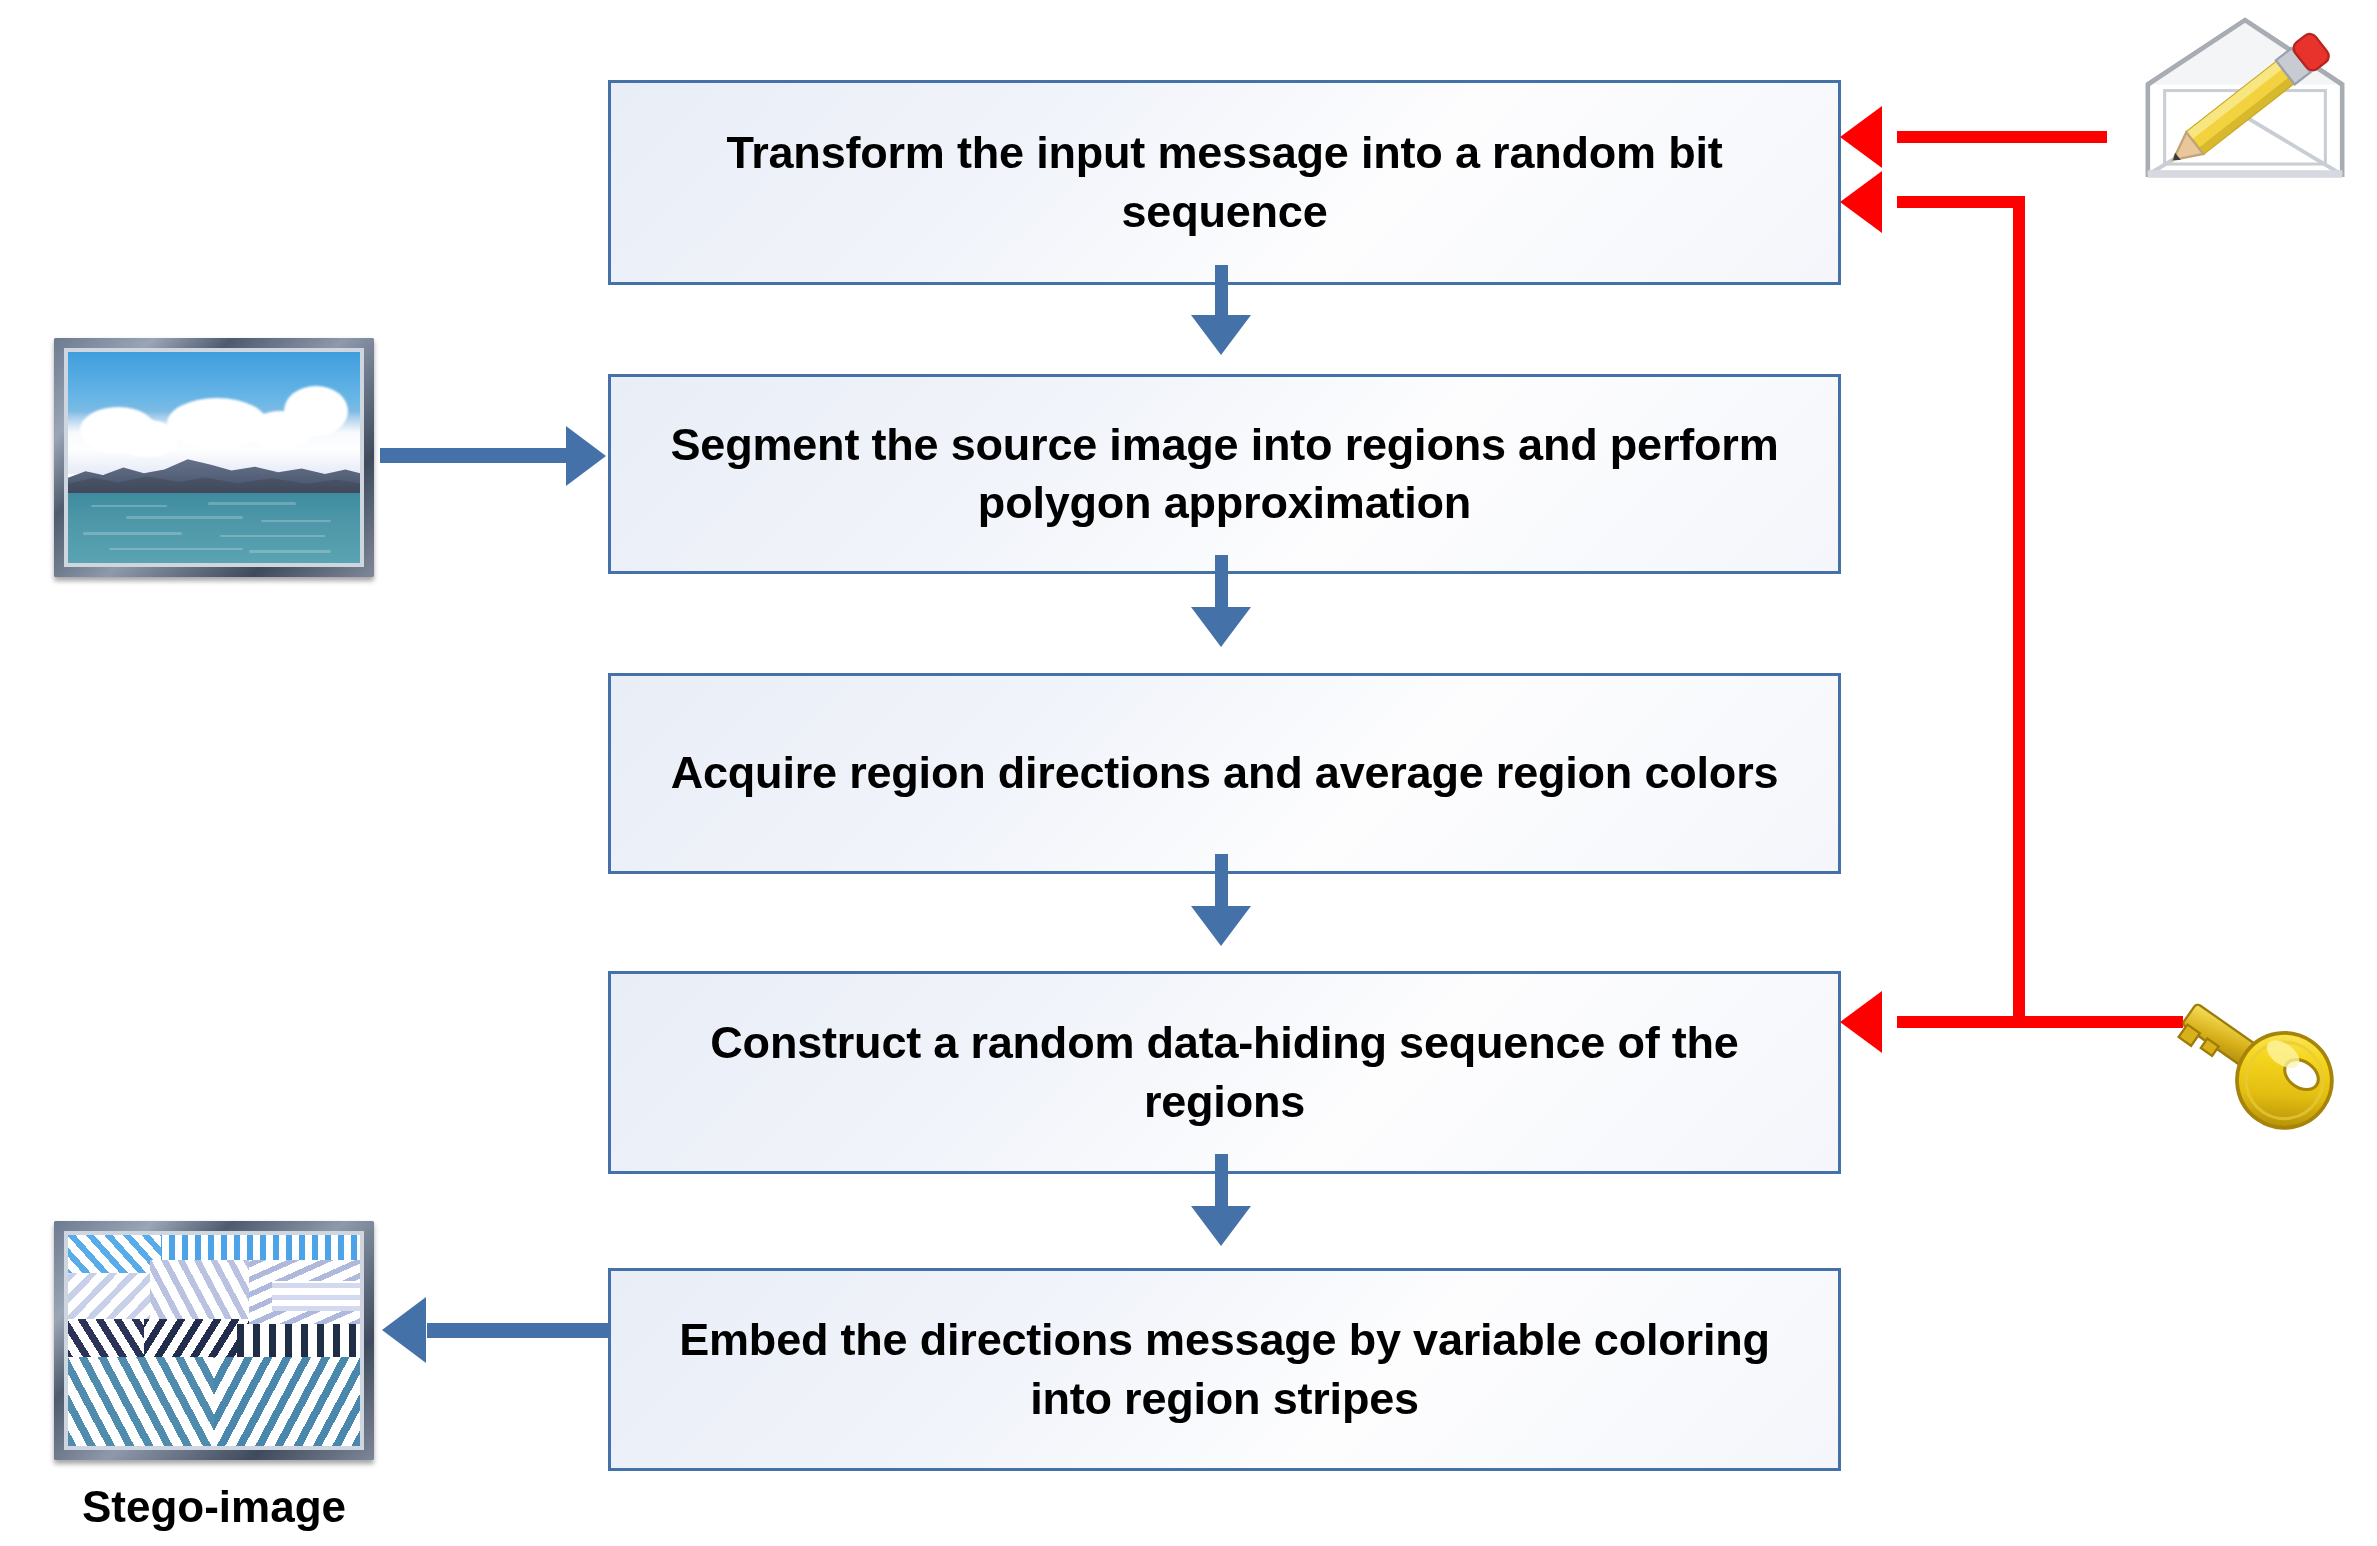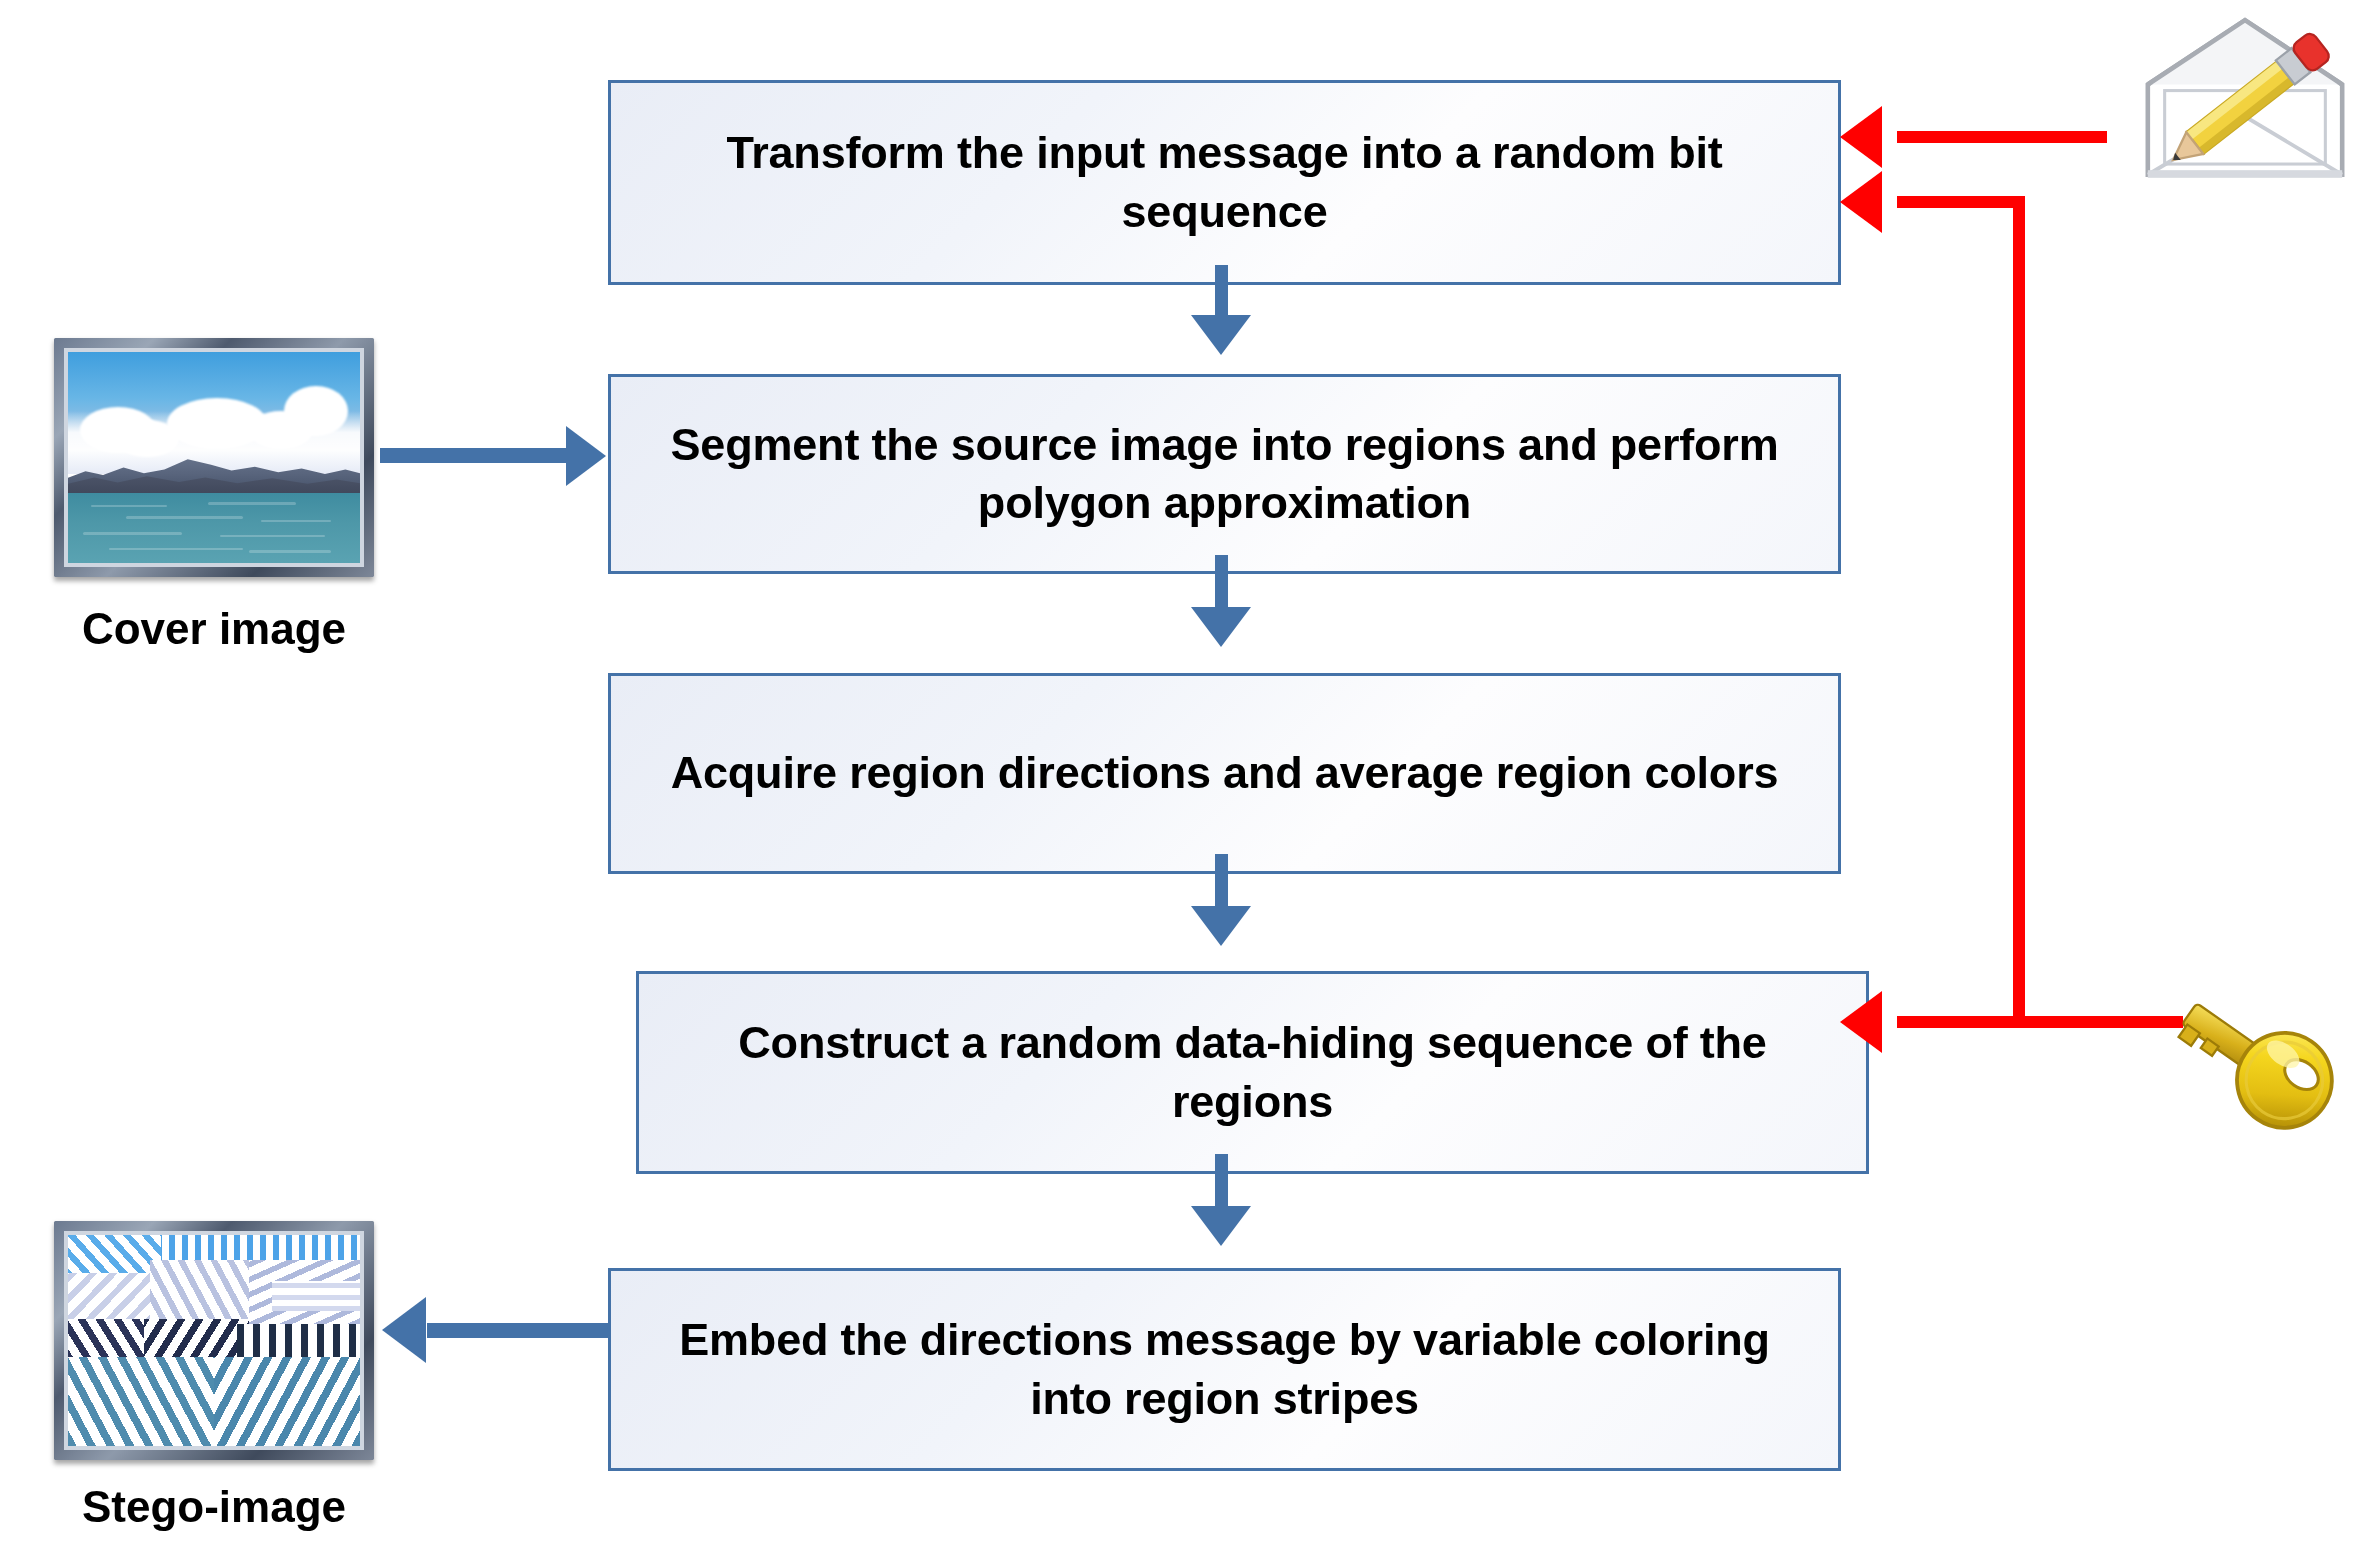--- a/index.html
+++ b/index.html
@@ -124,21 +124,21 @@
   </div>
 
   <div class="pbox" style="left:608px;top:354px;width:1233px;height:200px;">
     <div class="ptxt">Segment the source image into regions and perform polygon approximation</div>
   </div>
 
   <div class="pbox" style="left:608px;top:653px;width:1233px;height:201px;">
     <div class="ptxt">Acquire region directions and average region colors</div>
   </div>
 
-  <div class="pbox" style="left:636px;top:951px;width:1233px;height:203px;">
+  <div class="pbox" style="left:608px;top:951px;width:1233px;height:203px;">
     <div class="ptxt">Construct a random data-hiding sequence of the regions</div>
   </div>
 
   <div class="pbox" style="left:608px;top:1248px;width:1233px;height:203px;">
     <div class="ptxt">Embed the directions message by variable coloring into region stripes</div>
   </div>
 
   <div class="vline" style="left:1215px;top:265px;width:13px;height:56px;"></div>
   <div class="arrow-down" style="left:1191px;top:315px;"></div>
 
@@ -185,21 +185,20 @@
           <div class="ripple" style="left:20%;top:33%;width:40%;"></div>
           <div class="ripple" style="left:66%;top:38%;width:24%;"></div>
           <div class="ripple" style="left:5%;top:56%;width:34%;"></div>
           <div class="ripple" style="left:52%;top:60%;width:36%;"></div>
           <div class="ripple" style="left:14%;top:78%;width:46%;"></div>
           <div class="ripple" style="left:62%;top:82%;width:28%;"></div>
         </div>
       </div>
     </div>
   </div>
-  <div class="caption" style="left:0px;top:604px;width:428px;">Cover image</div>
 
   <div class="frame" style="left:54px;top:1221px;width:320px;height:239px;">
     <div class="frame-inner">
       <div class="stego">
 
         <div class="sreg" style="left:30%;top:0;width:70%;height:34%;
                     background:repeating-linear-gradient(90deg,#4DA3E8 0 6.1px,#ffffff 6.1px 13px);"></div>
 
         <div class="sreg" style="left:0;top:0;width:32%;height:30%;
                     background:repeating-linear-gradient(48deg,#59ACEA 0 6.1px,#ffffff 6.1px 13.8px);"></div>

